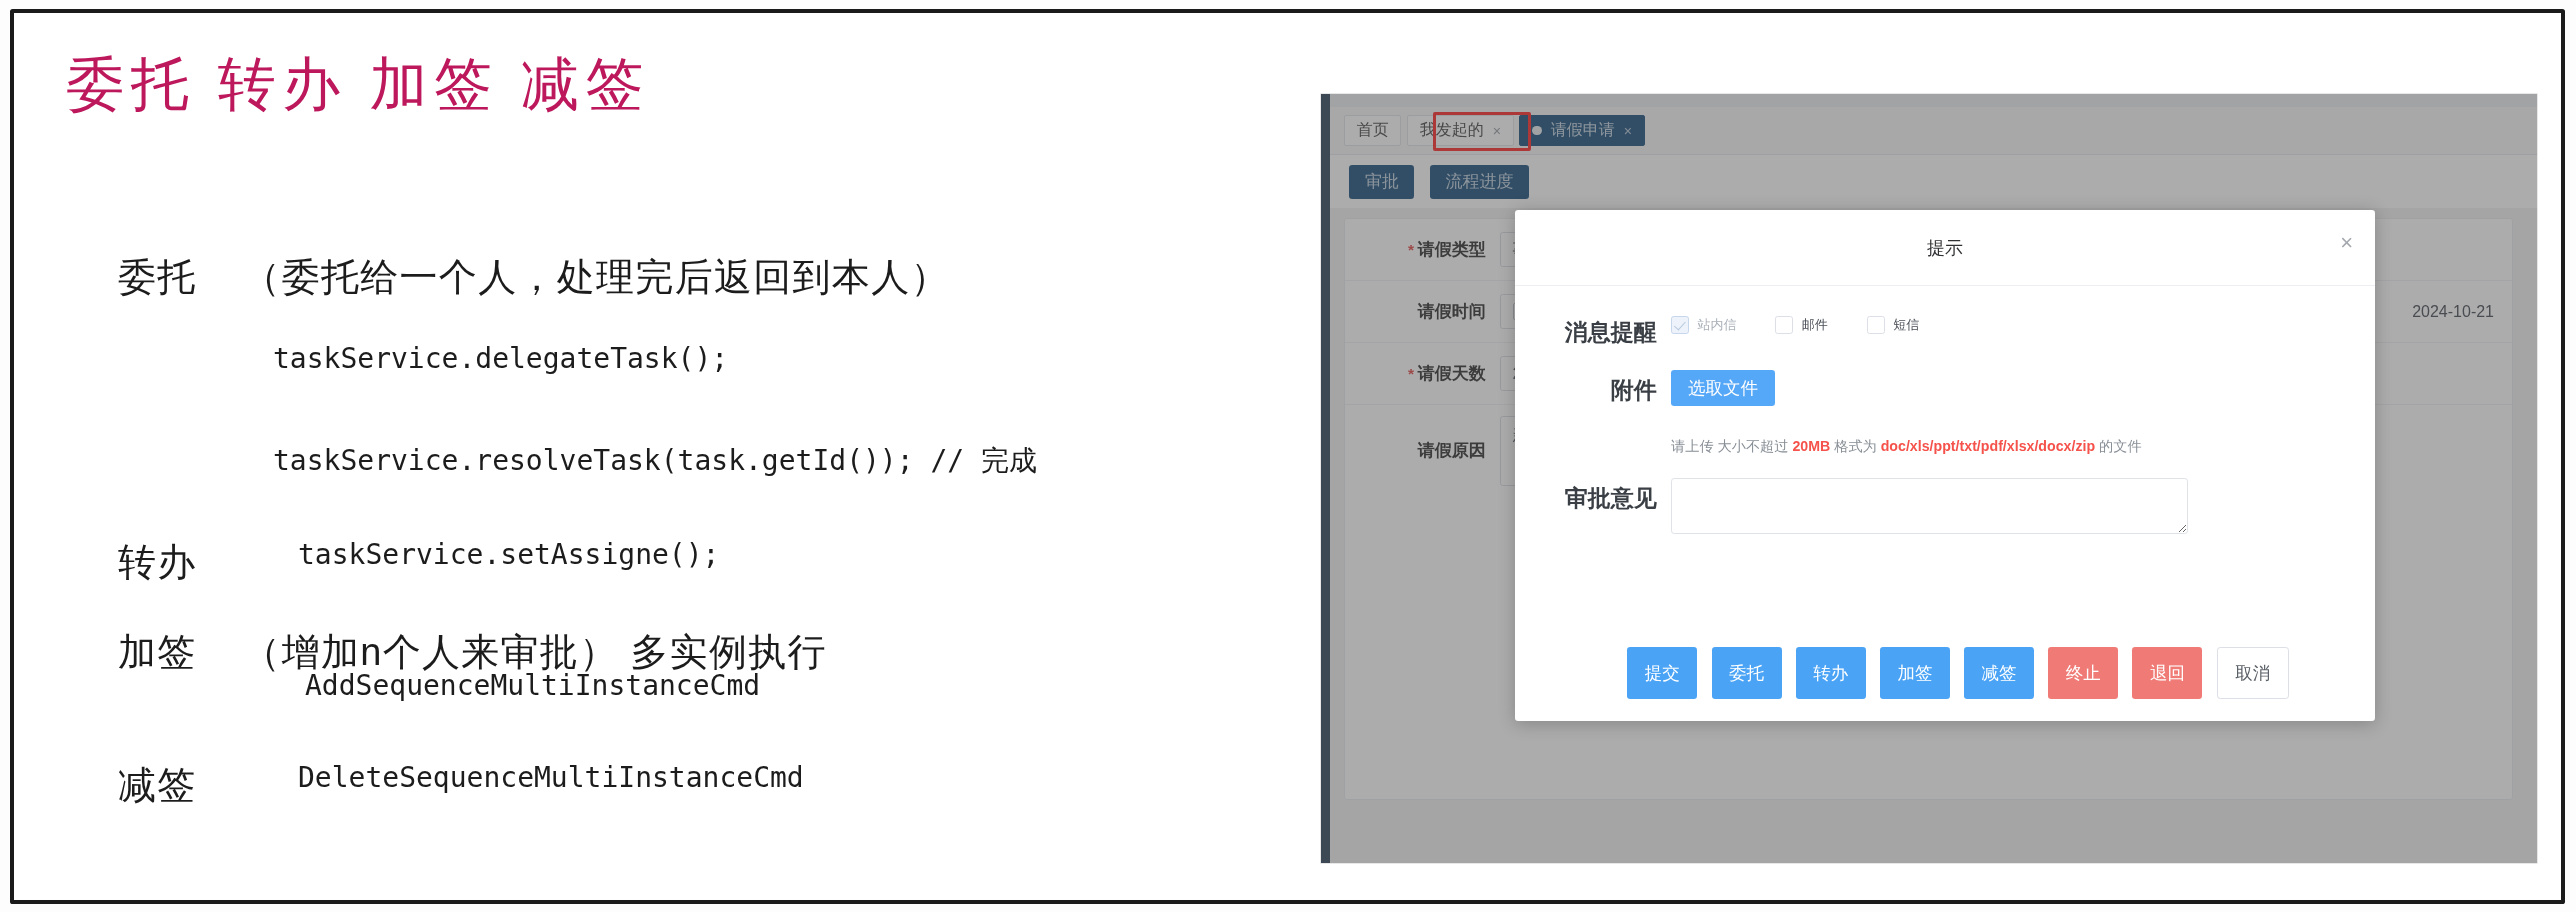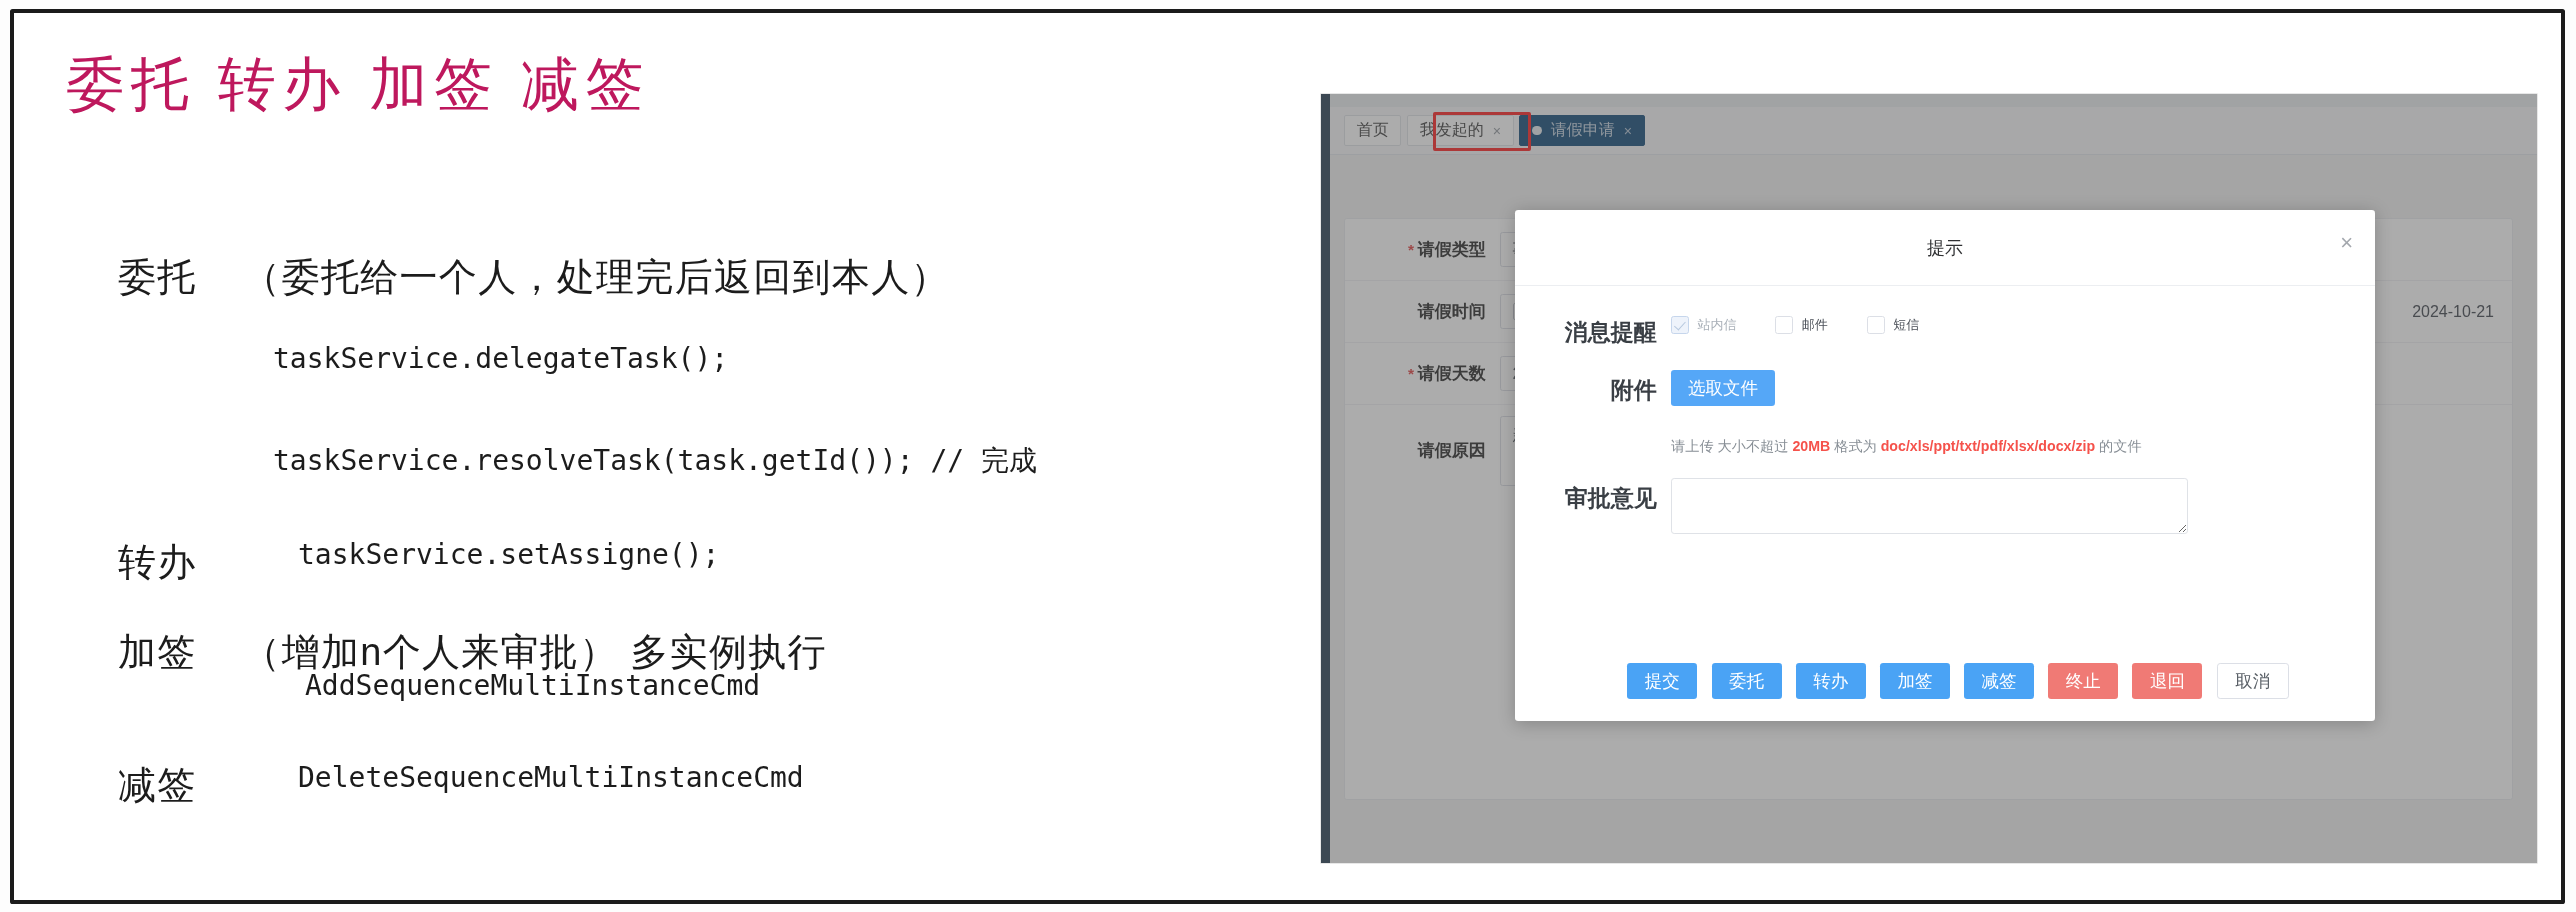--- a/index.html
+++ b/index.html
@@ -290,21 +290,21 @@
     border: 0.6px solid #dfe2e7; border-radius: 3.2px;
     background: #fff;
   }
   .modal-foot {
     position: absolute; left: 0; bottom: 22px;
     width: 100%;
     display: flex; justify-content: center; gap: 14.2px;
     padding-left: 26px;
   }
   .mbtn {
-    height: 36px; padding: 0 17.5px;
+    height: 52px; padding: 0 17.5px;
     border-radius: 3.2px; border: none;
     font-size: 17.5px; color: #ffffff;
     font-family: "Liberation Sans", sans-serif;
     white-space: nowrap;
     display: flex; align-items: center;
   }
   .mbtn.blue  { background: #4aa3f5; }
   .mbtn.red   { background: #f07a75; }
   .mbtn.plain { background: #ffffff; color: #5b6168; border: 0.6px solid #dcdfe6; }
 </style>
@@ -355,20 +355,24 @@
         <span class="tab-x">×</span>
       </div>
       <div class="tab active">
         <span class="dot"></span>
         <span>请假申请</span>
         <span class="tab-x">×</span>
       </div>
     </div>
     <div class="tab-highlight"></div>
 
+    <div class="actionbar">
+      <button class="act-btn">审批</button>
+      <button class="act-btn">流程进度</button>
+    </div>
 
     <div class="formcard">
 
       <div class="formrow" style="top:0px;">
         <div class="lbl">
           <span class="req-star">*</span><span>请假类型</span>
         </div>
         <div class="field w-sm">
           <span>事假</span>
         </div>

